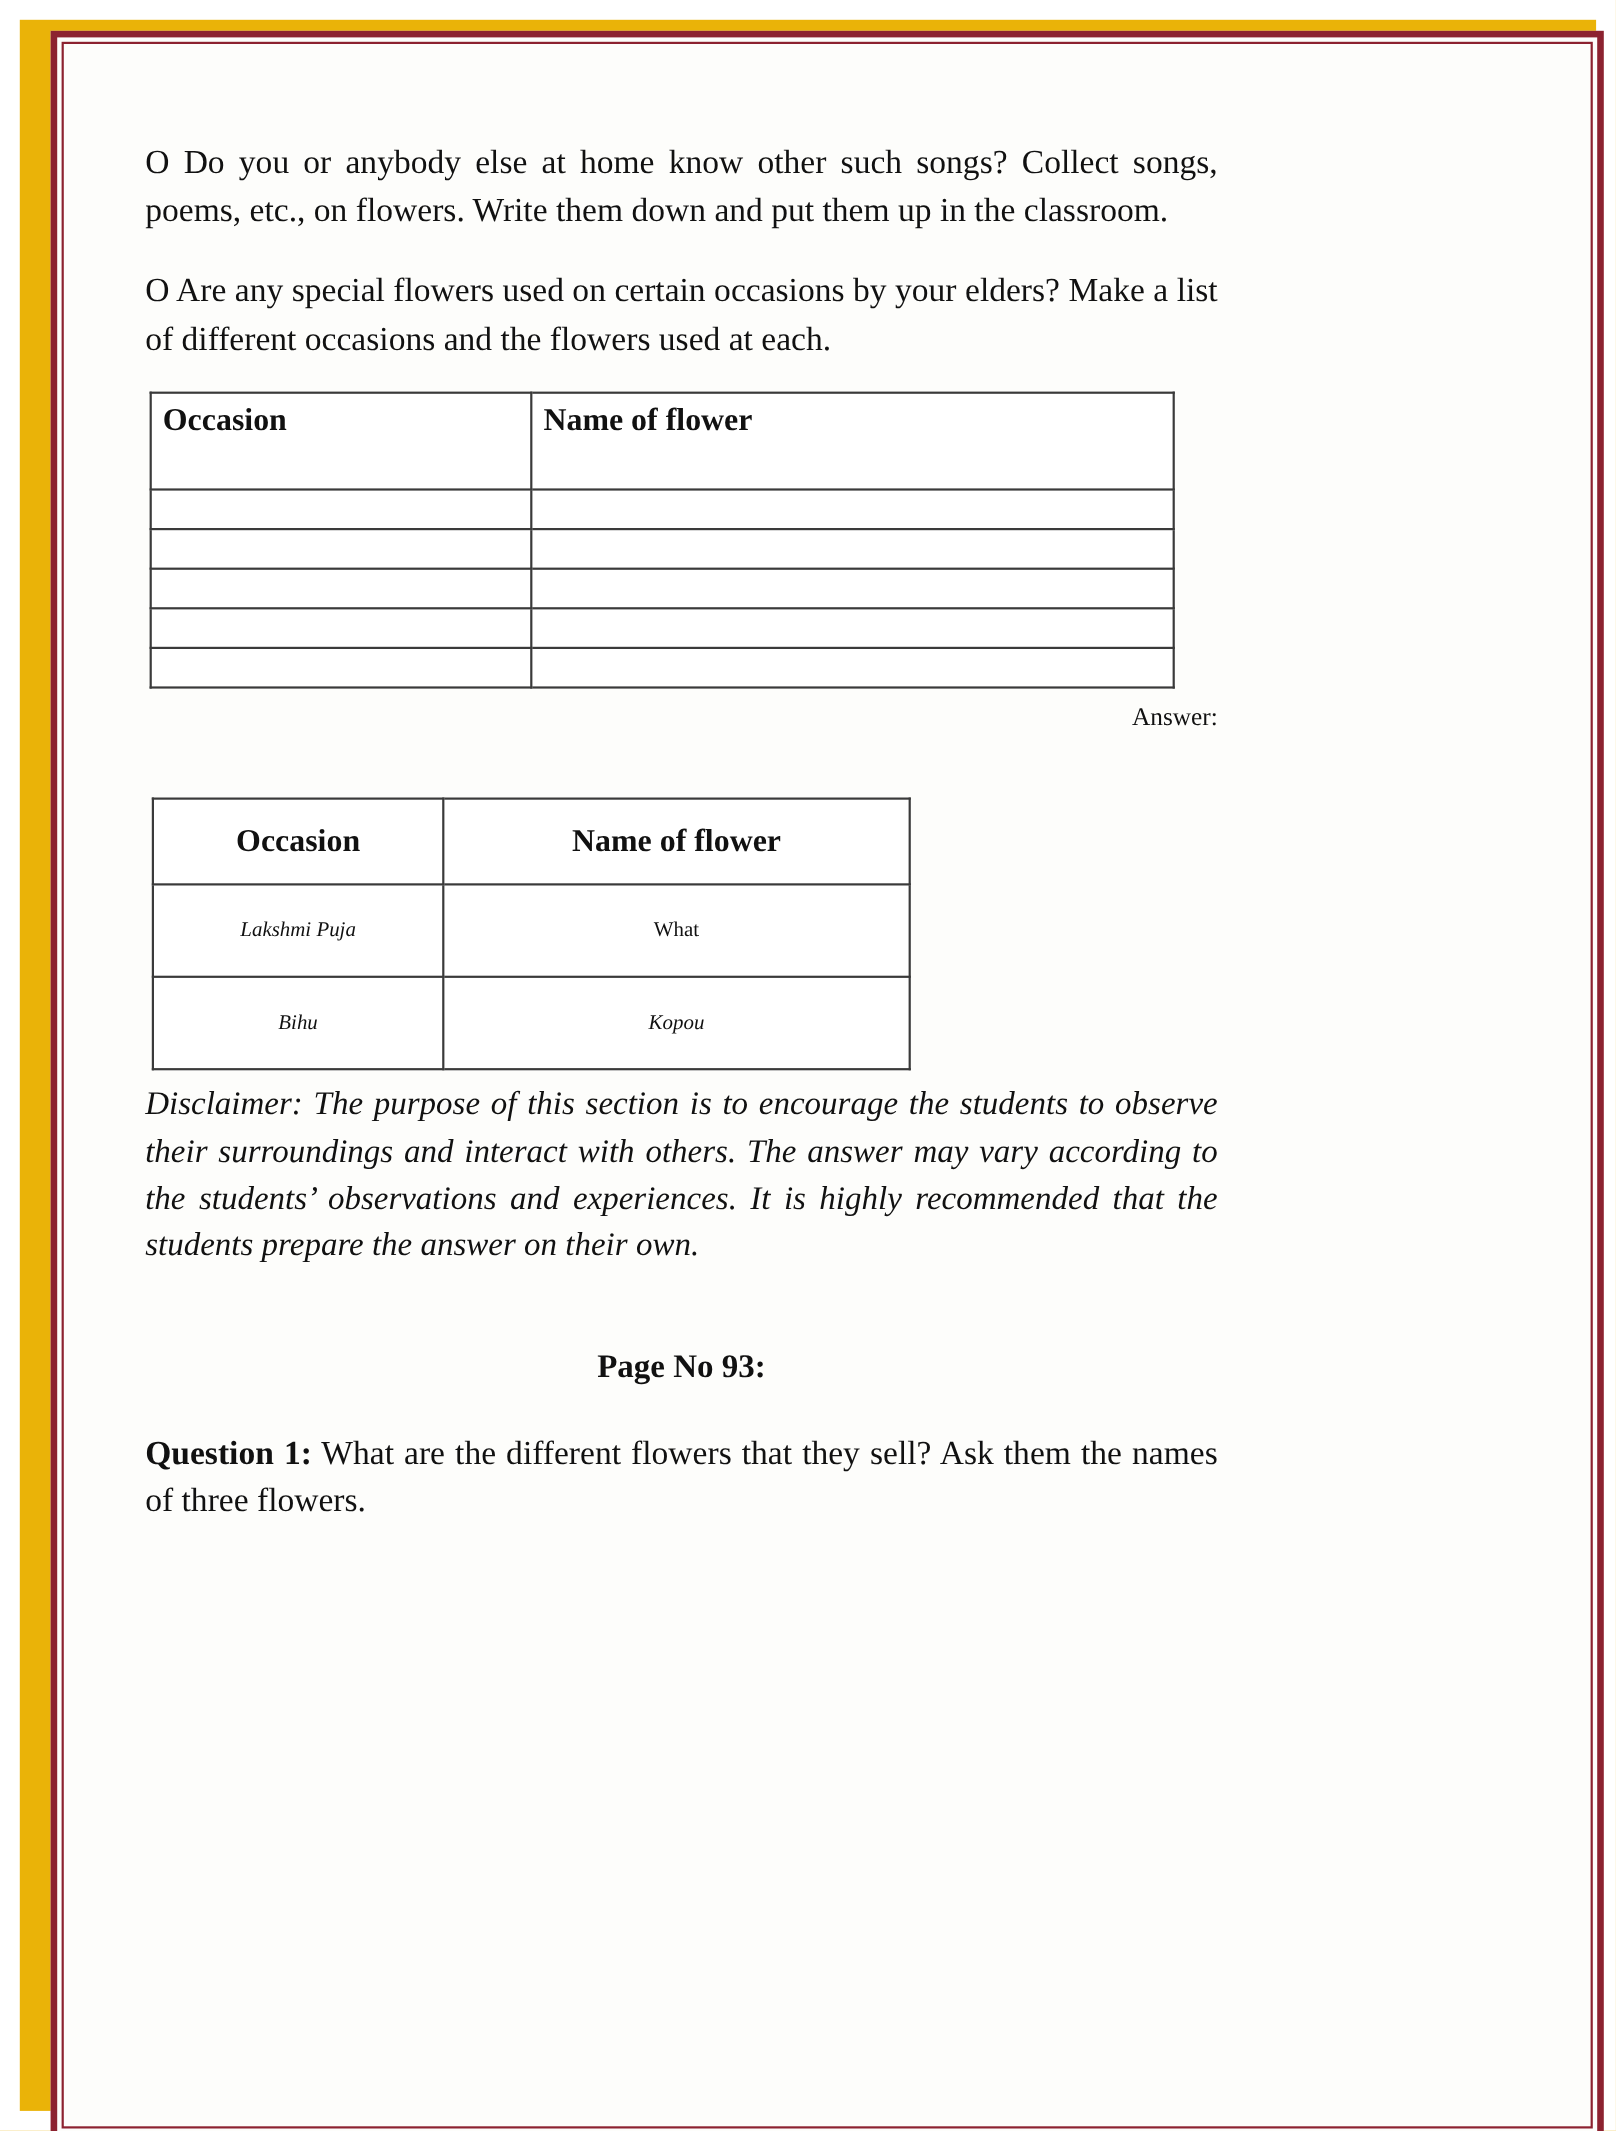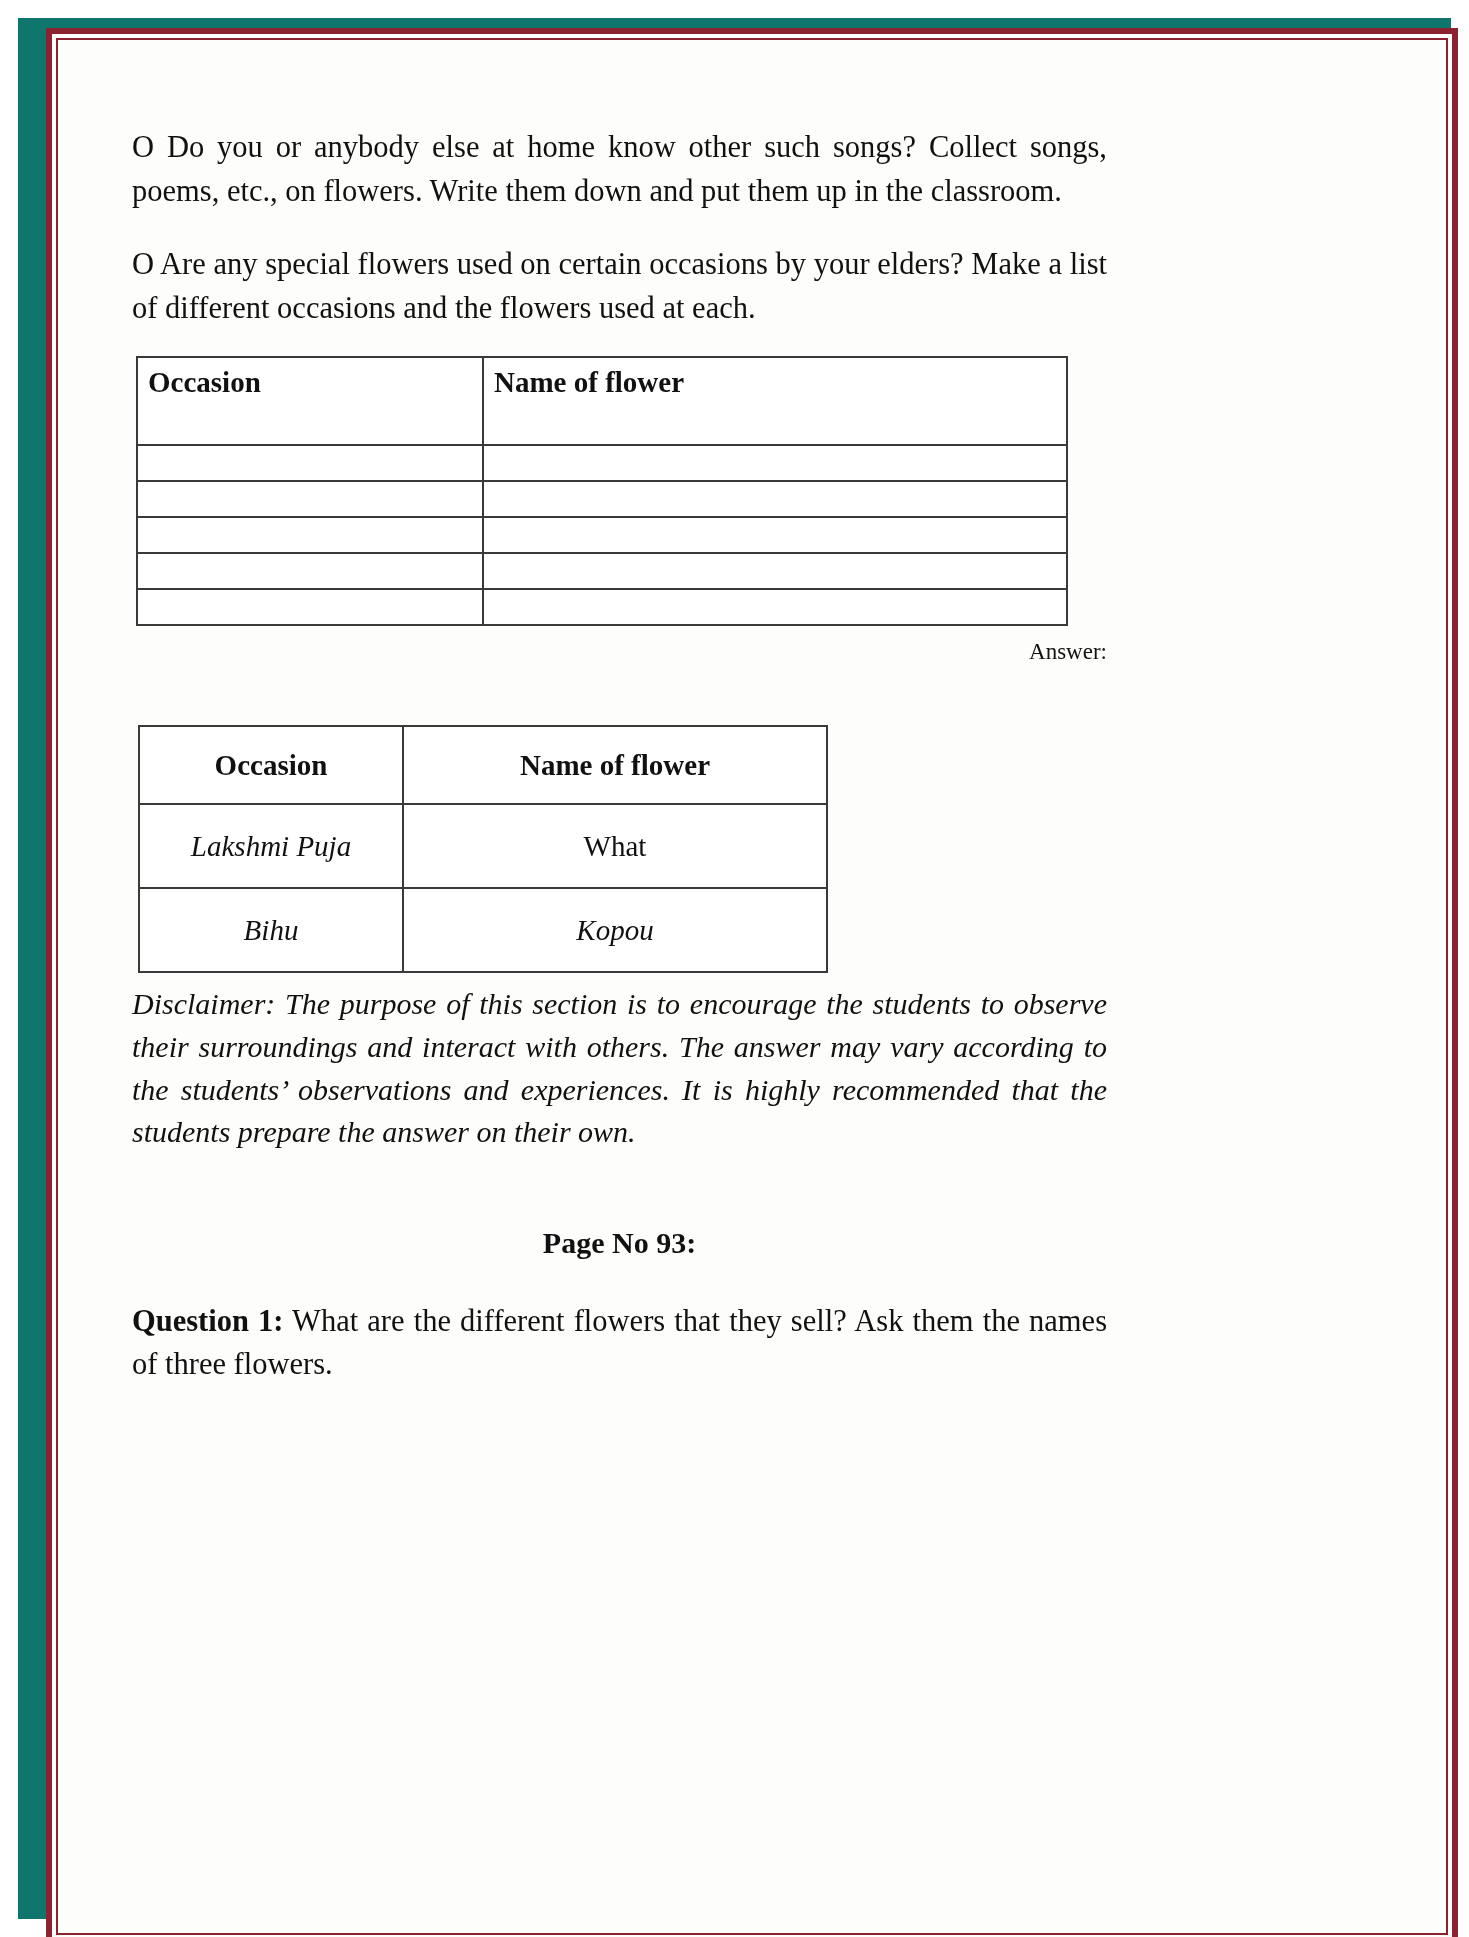--- a/index.html
+++ b/index.html
@@ -16,21 +16,21 @@
   }
 
   
   .page-frame {
     position: absolute;
     left: 0; top: 0;
     width: 1469px;
     height: 1937px;
     box-sizing: border-box;
     border: 18px solid #ffffff;
-    background: #0f766e;
+    background: #eab308;
   }
   .border-outer {
     position: absolute;
     left: 28px; top: 10px;
     width: 1412px;
     height: 1917px;
     box-sizing: border-box;
     border: 6px solid #8c2230;
     background: #fdfdfb;
   }
@@ -113,21 +113,21 @@
     text-align: center;
     color: #111111;
   }
   table.answer-table th.a-hd {
     font-weight: bold;
     font-size: 29px;
     height: 76px;
     vertical-align: middle;
   }
   table.answer-table td.a-cell {
-    font-size: 29px;
+    font-size: 19px;
     height: 82px;
     vertical-align: middle;
     margin-left: 32px;
   }
   table.answer-table td.a-cell.italic { font-style: italic; }
   .a-col-occ { width: 264px; }
   .a-col-flw { width: 424px; }
 
   
   p.disclaimer {

